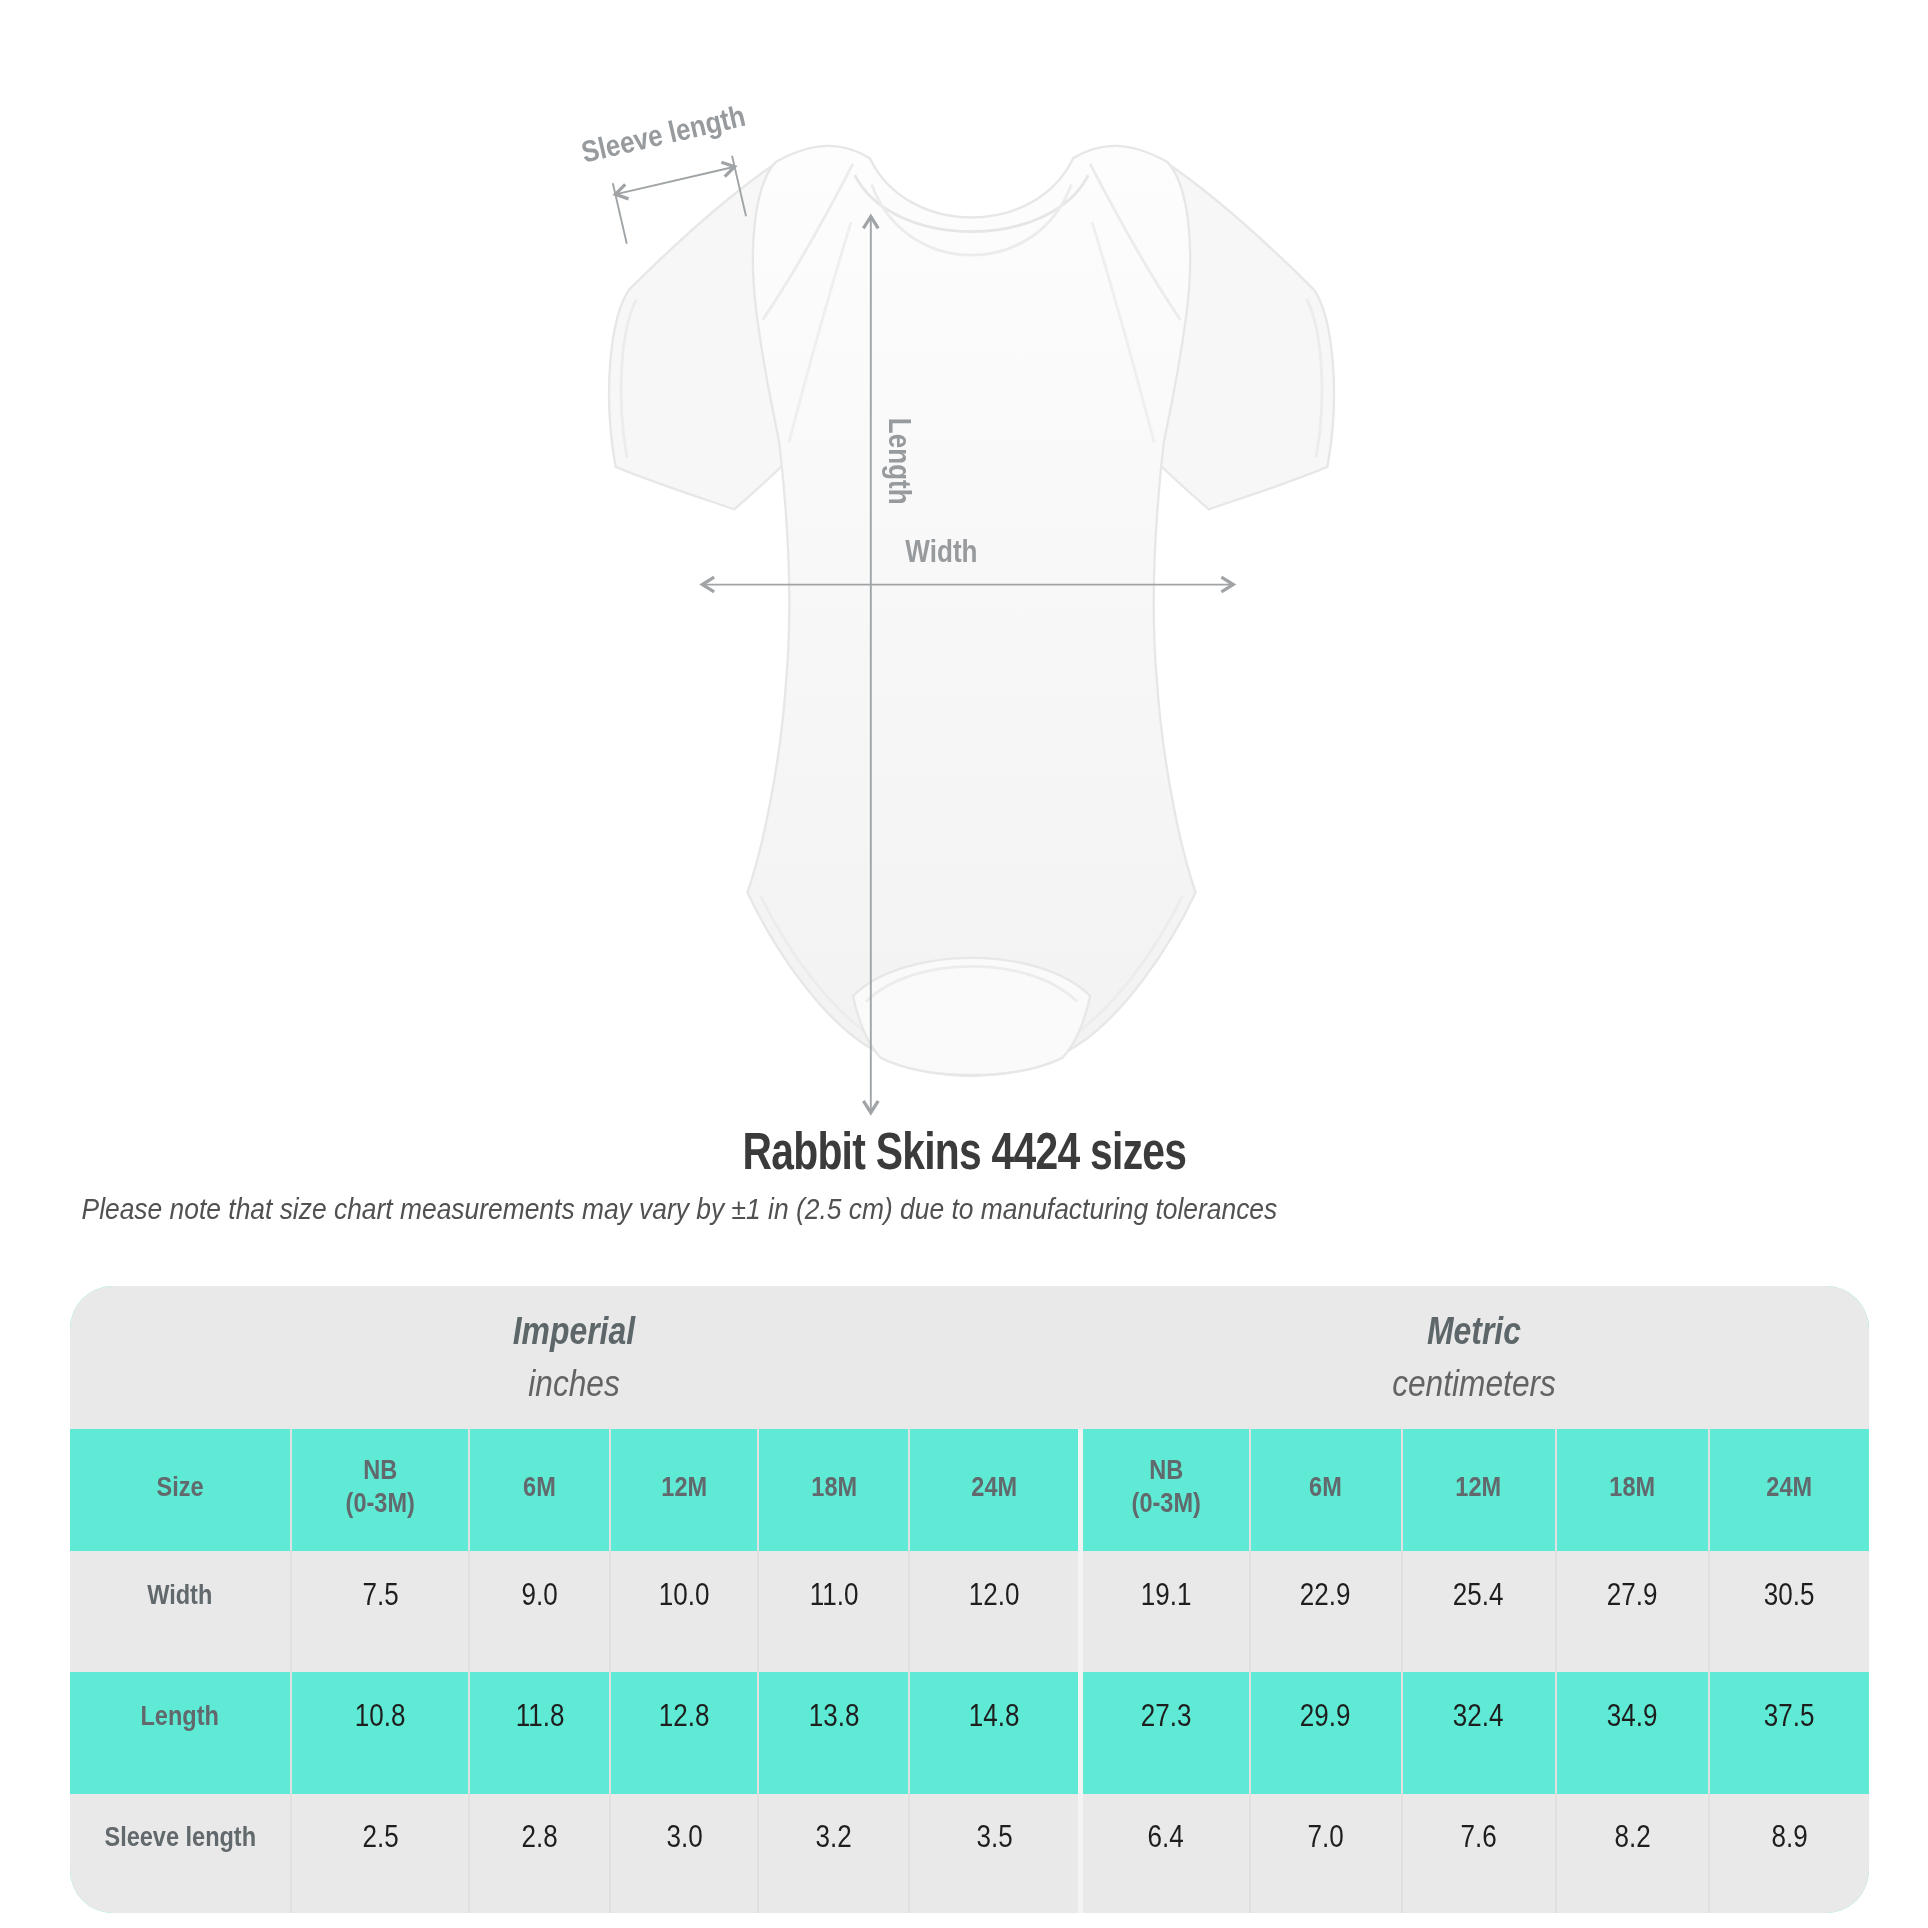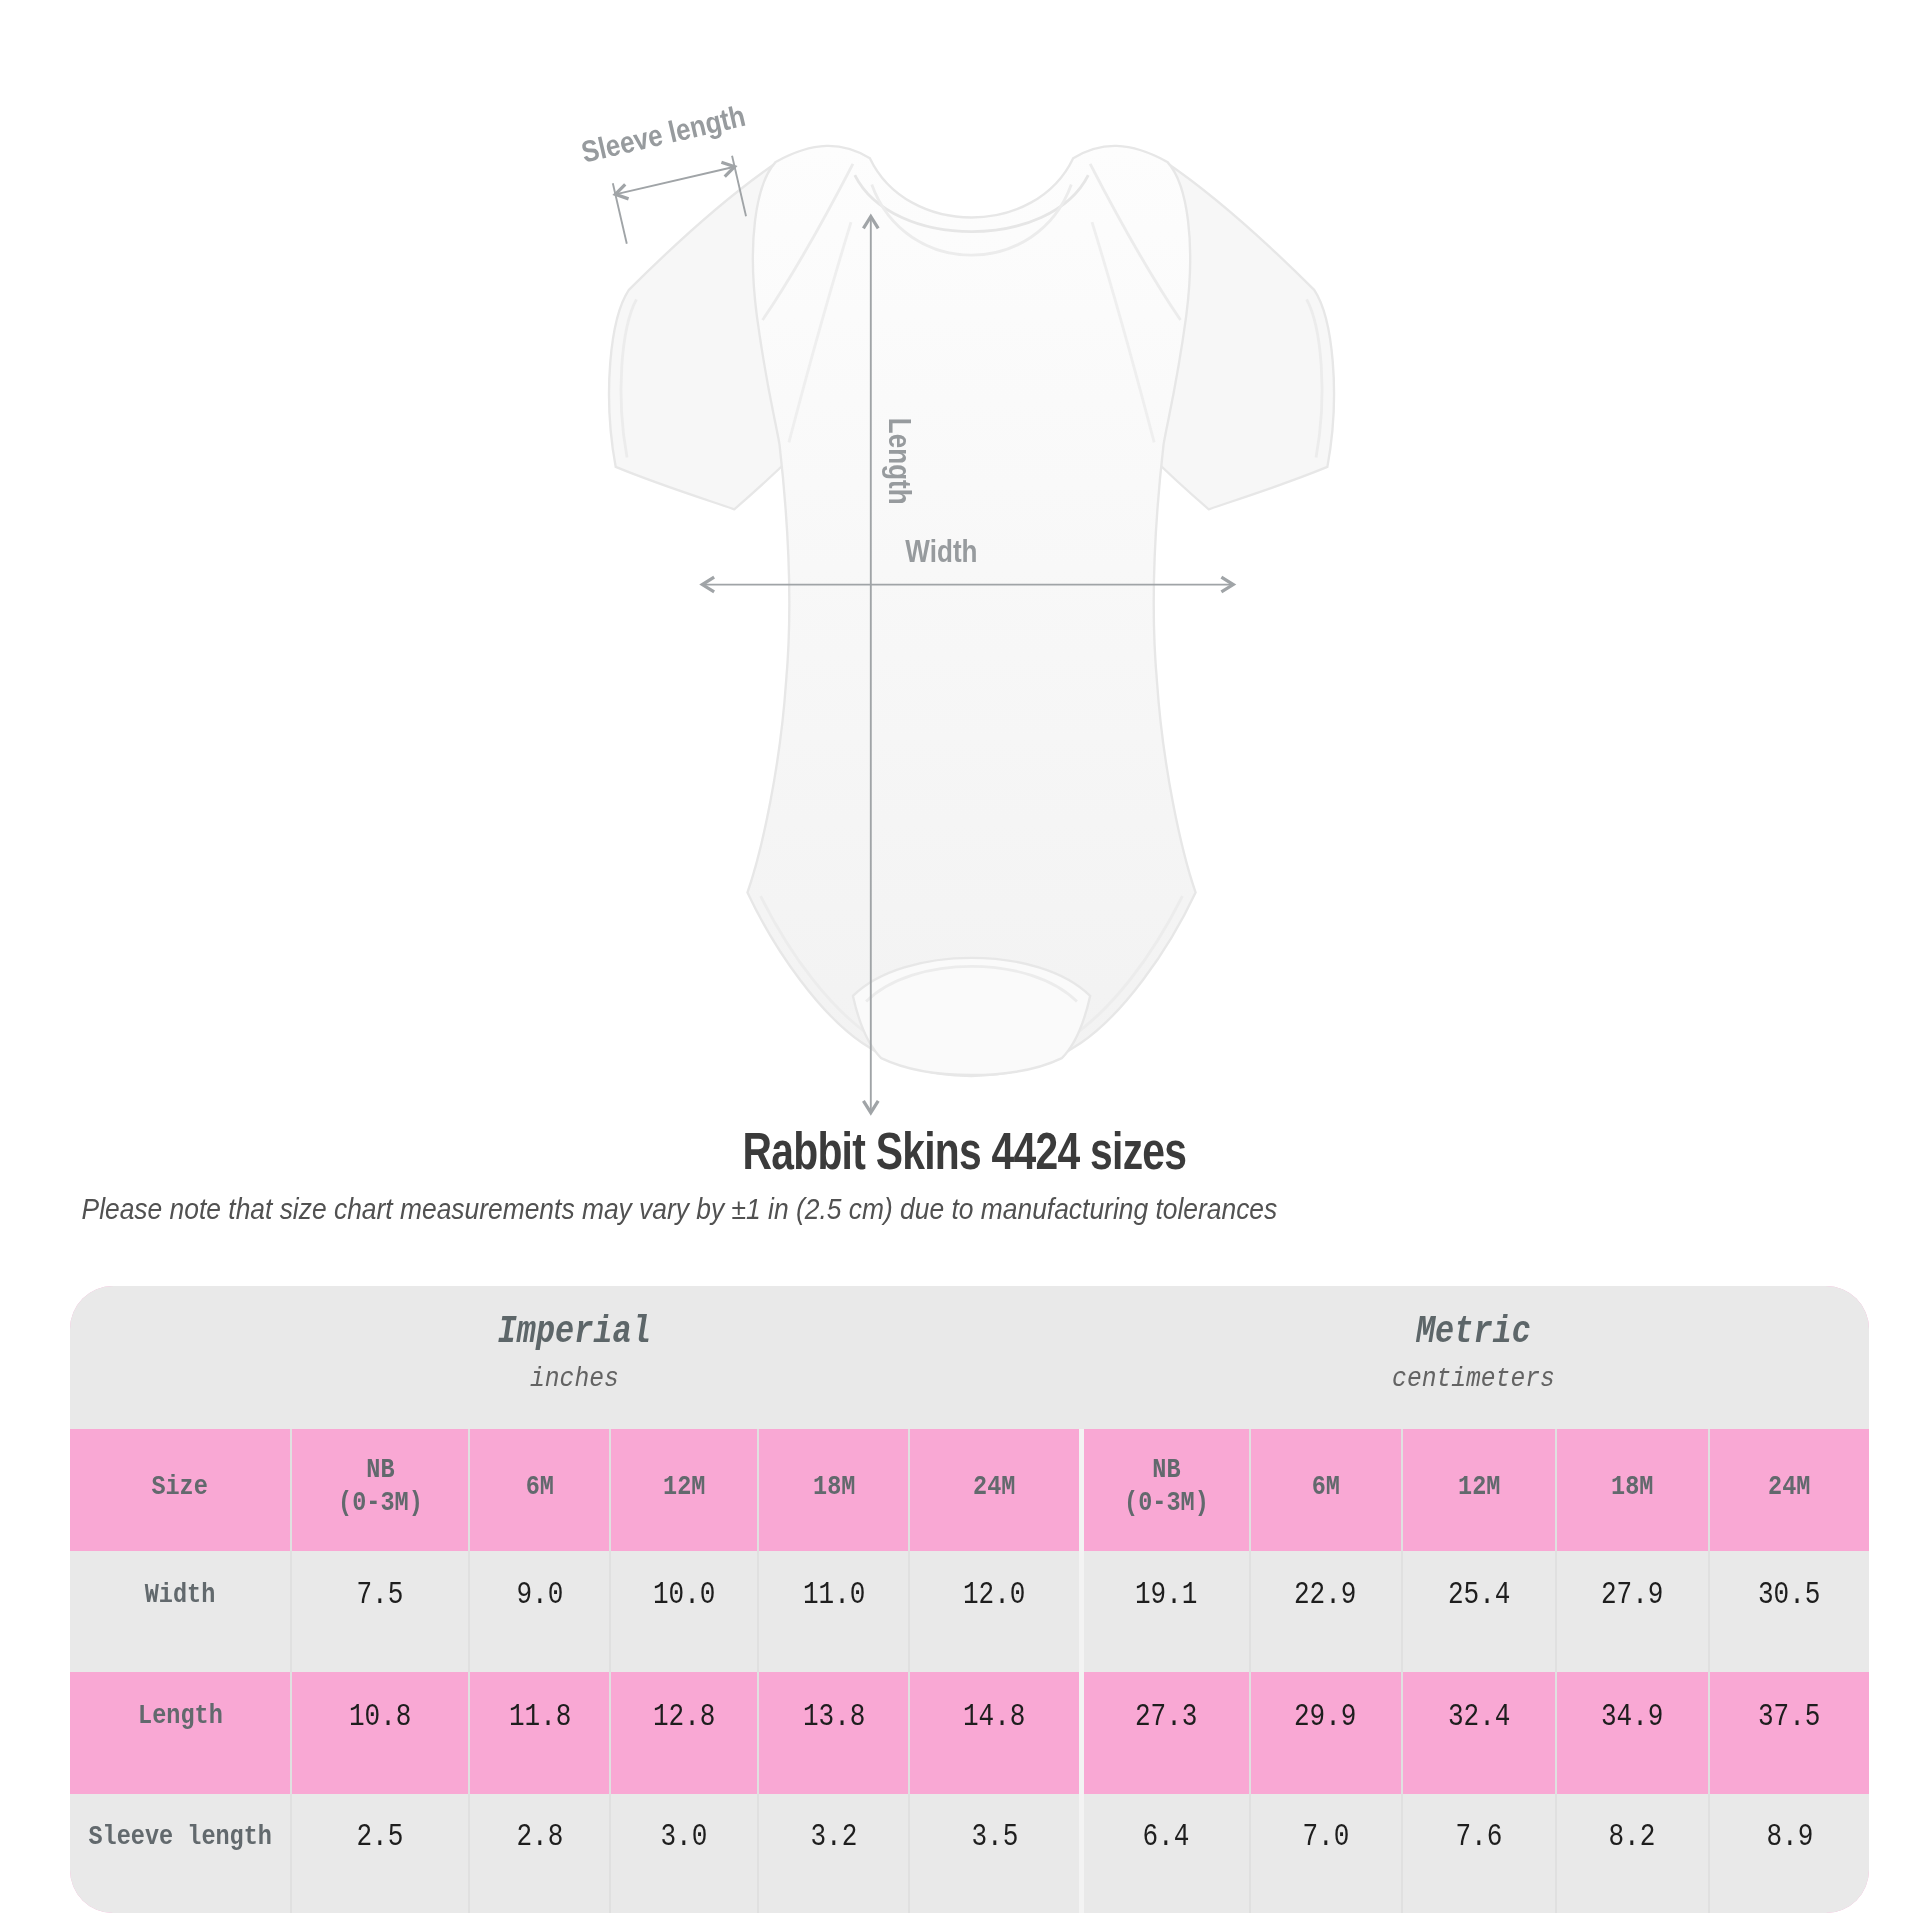--- a/index.html
+++ b/index.html
@@ -15,31 +15,31 @@
   }
   .page-sub{
     position:absolute;left:0;top:1192px;width:1928px;
     font-size:30px;font-style:italic;color:#515151;
   }
   .cond{display:inline-block;transform:scaleX(.84);white-space:nowrap;}
   .cond2{display:inline-block;transform:scaleX(.88);white-space:nowrap;}
 
   .table-wrap{
     position:absolute;left:70px;top:1286px;width:1799px;height:627px;
-    border-radius:43px;overflow:hidden;background:#f9a8d4;font-family:Liberation Mono, monospace;
+    border-radius:43px;overflow:hidden;background:#5eead4;
   }
   table.size-chart{
     width:100%;height:100%;border-collapse:separate;border-spacing:0;
     table-layout:fixed;
   }
   table.size-chart td{box-sizing:border-box;text-align:center;vertical-align:middle;padding:0;}
   tr.band{height:143px;}
   tr.band td{background:#e9e9e9;vertical-align:top;}
   .unit-title{margin-top:24.5px;font-size:38px;font-weight:bold;font-style:italic;color:#5d6669;line-height:1.1;}
-  .unit-sub{margin-top:11.3px;font-size:28px;font-style:italic;color:#636363;line-height:1.1;}
+  .unit-sub{margin-top:11.3px;font-size:36px;font-style:italic;color:#636363;line-height:1.1;}
   tr.sizerow{height:122px;}
   tr.r-width{height:121px;}
   tr.r-length{height:122px;}
   tr.r-sleeve{height:119px;}
   tr.gray td{background:#e9e9e9;}
   td.hdr{font-size:28px;font-weight:bold;color:#62696d;line-height:1.18;}
   td.val{font-size:31px;color:#1e1e1e;}
   td.dvd{border-left:2.8px solid #e0e0e0;}
   td.mid{border-left:5.6px solid #f3f3f3;}
   tr.datarow td{padding-bottom:34px;}

